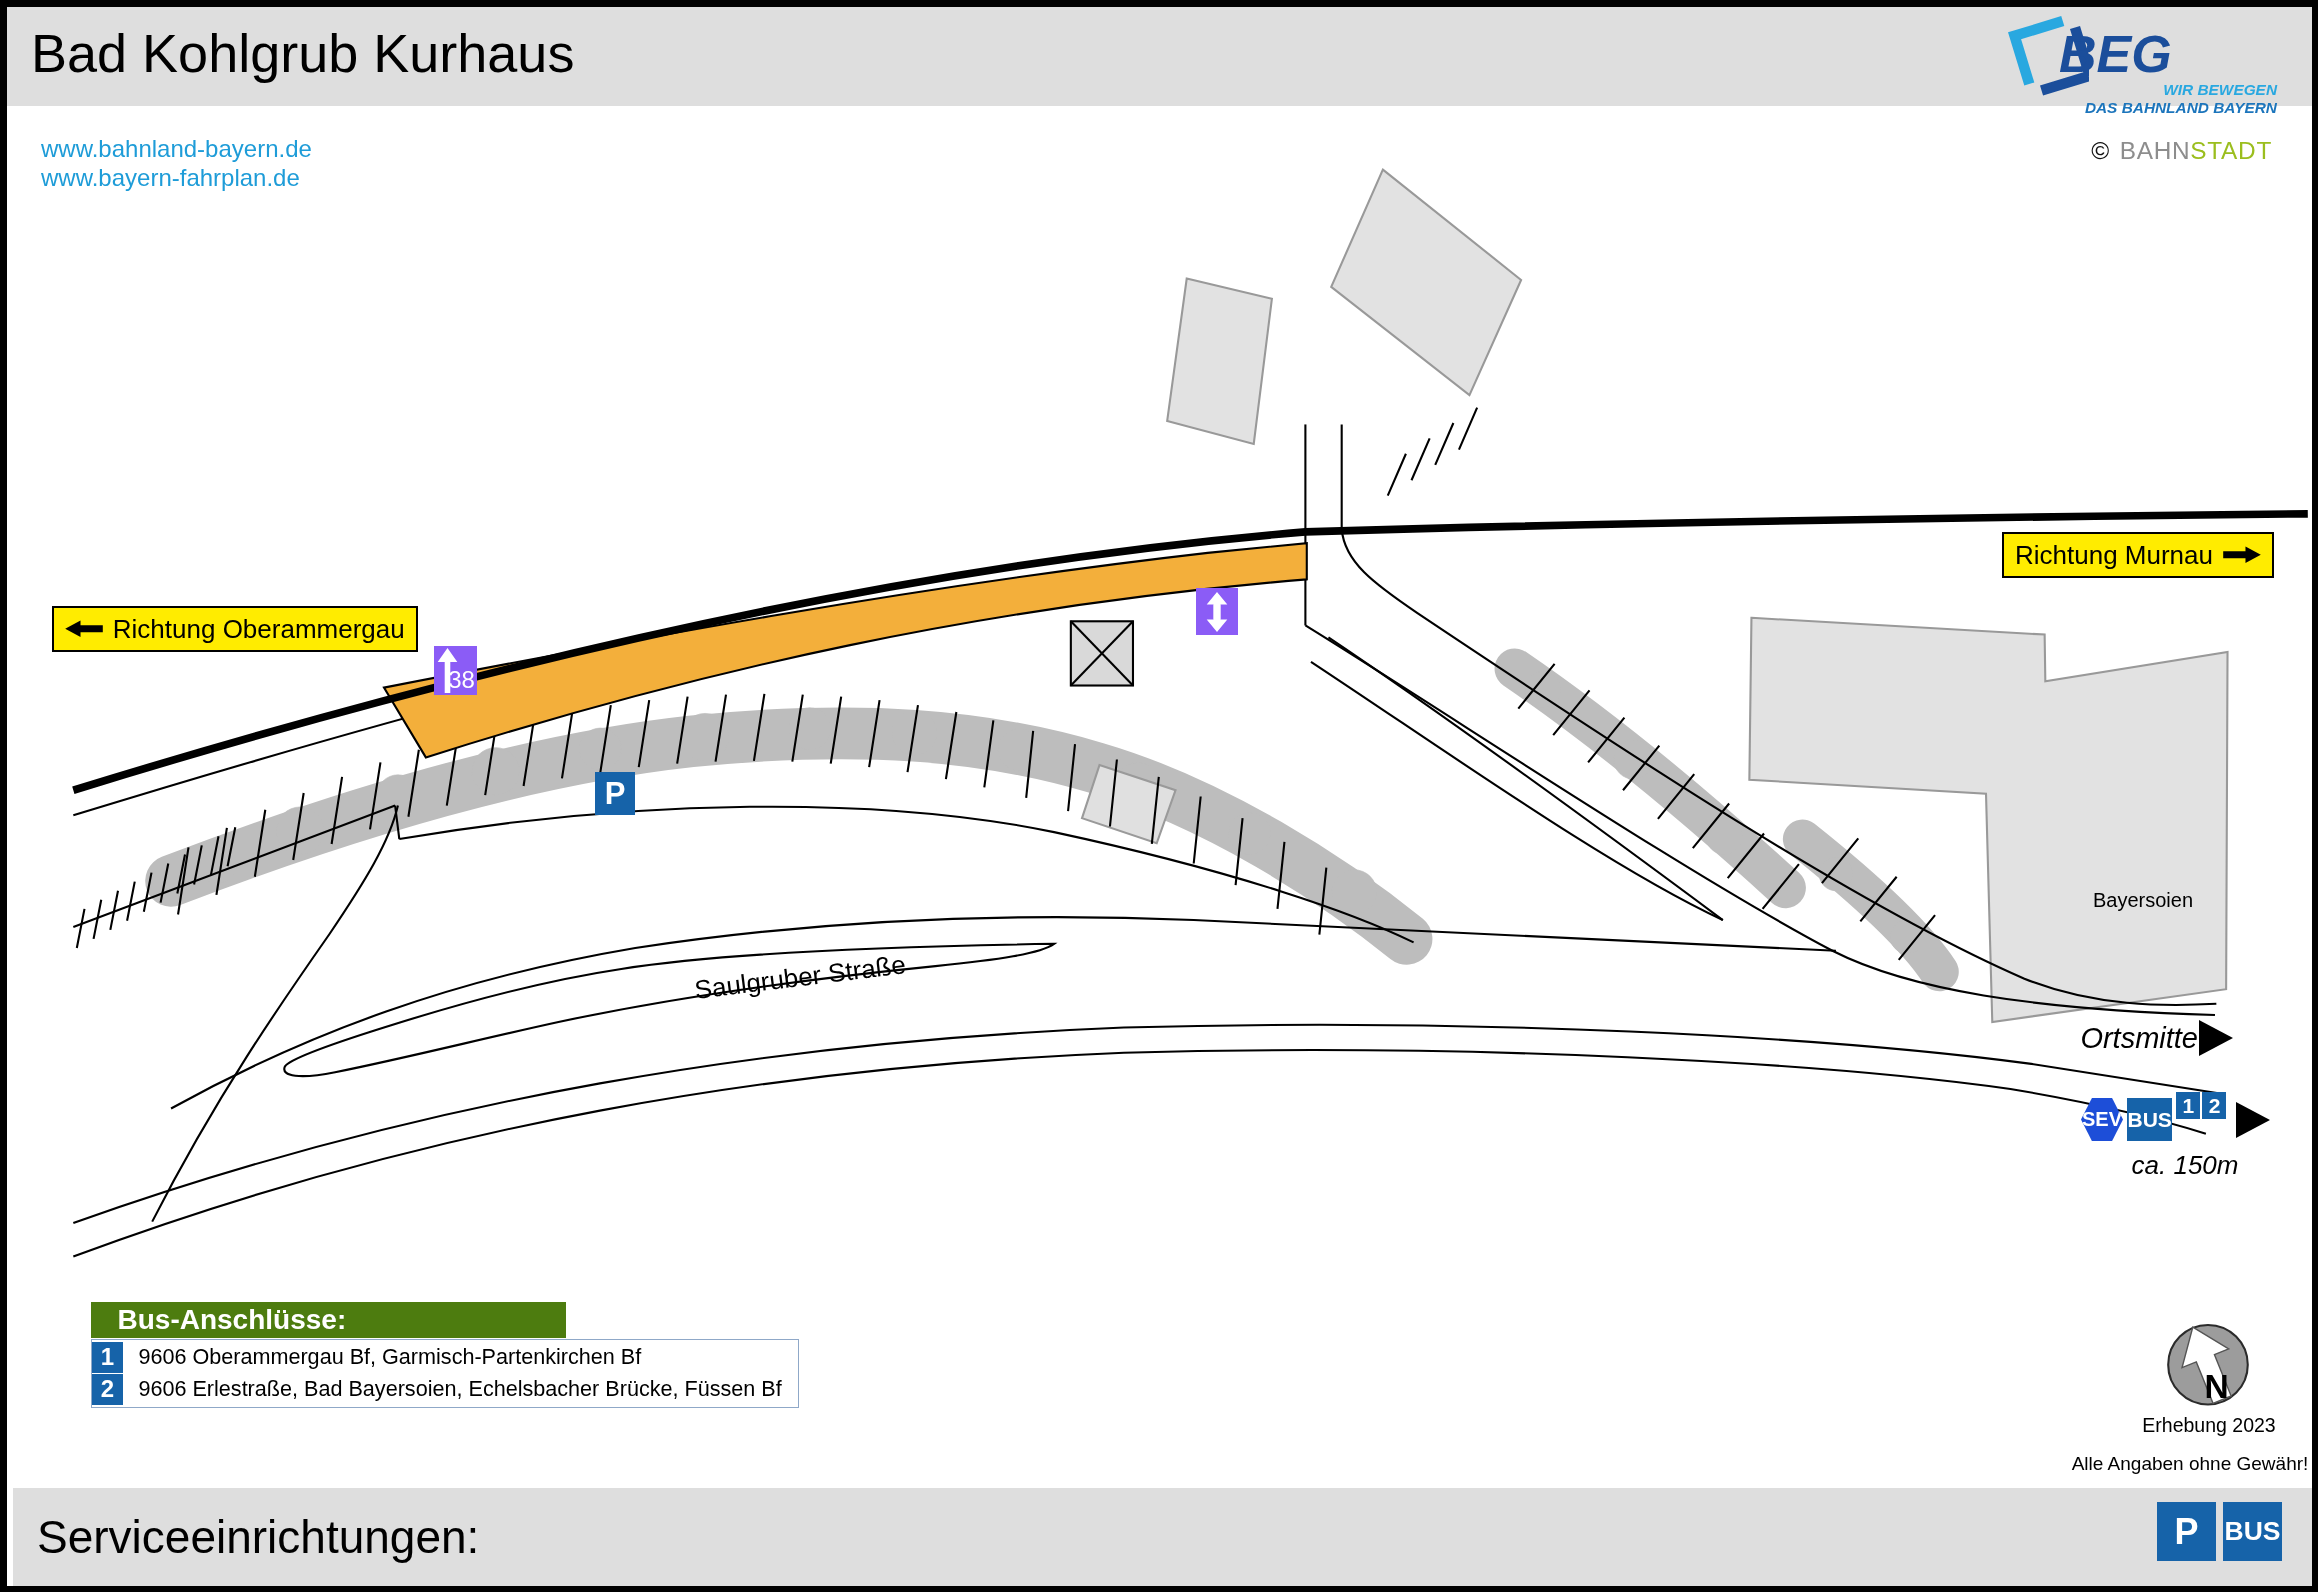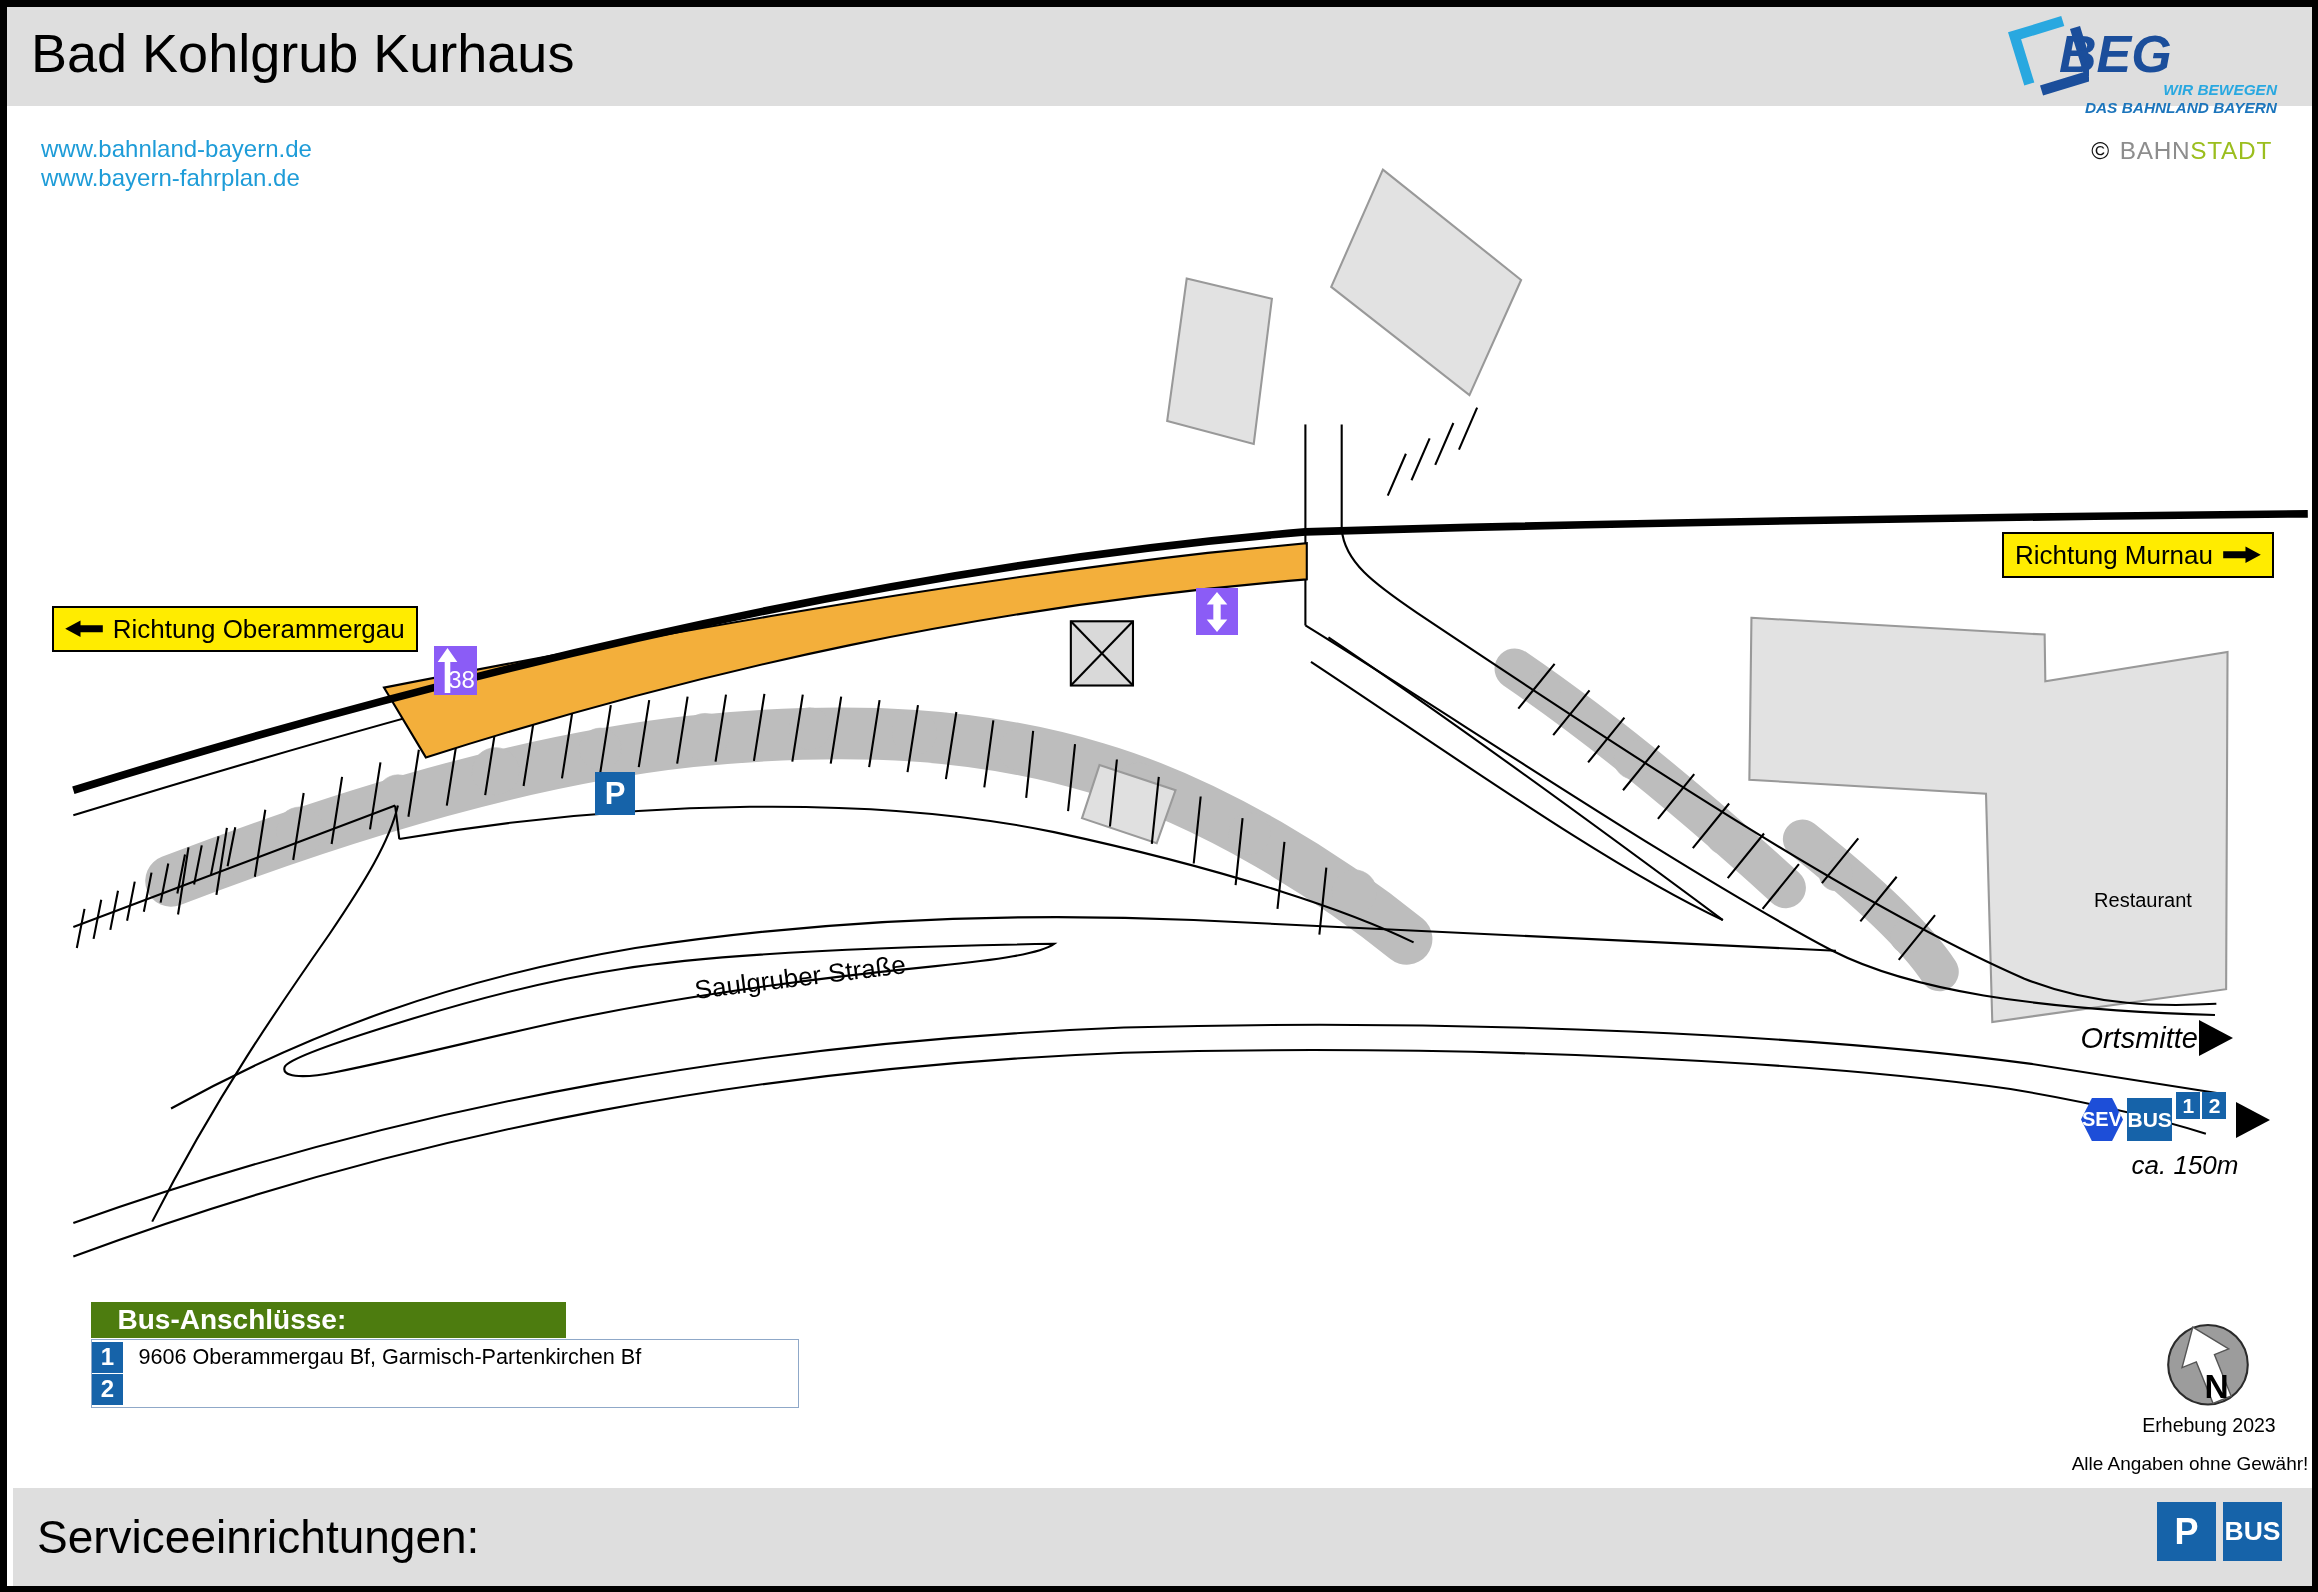--- a/index.html
+++ b/index.html
@@ -164,21 +164,21 @@
       <polygon points="16,58 31,40 21,40 21,18 11,18 11,40 1,40" fill="#fff"></polygon>
     </svg>
   </div>
 
   <div class="abs blueicon" style="left:588px;top:765px;width:40px;height:43px;font-size:31px;">
     <span>P</span>
   </div>
 
   <div class="abs" style="left:687px;top:955px;font-size:26px;transform:rotate(-7deg);white-space:nowrap;">Saulgruber Straße</div>
 
-  <div class="abs" style="left:2059px;top:882px;width:154px;text-align:center;font-size:20px;">Restaurant</div>
+  <div class="abs" style="left:2059px;top:882px;width:154px;text-align:center;font-size:20px;">Bayersoien</div>
 
   <div class="abs" style="left:1982px;top:1013px;display:flex;align-items:center;gap:1px;">
     <span class="it" style="font-size:29px;display:inline-block;width:209px;text-align:right;">Ortsmitte</span>
     <span class="tri-right"></span>
   </div>
 
   <div class="abs" style="left:2074px;top:1091px;display:flex;align-items:flex-start;gap:4.2px;">
     <div class="blueicon hex" style="width:42px;height:43px;background:#1d4ed8;font-size:20px;">
       <span>SEV</span>
     </div>
@@ -200,20 +200,21 @@
   <div class="abs" id="legend-head">
     <span>Bus-Anschlüsse:</span>
   </div>
   <div class="abs" id="legend-body">
     <div class="legrow">
       <div class="legbadge">1</div>
       <div class="legtext">9606 Oberammergau Bf, Garmisch-Partenkirchen Bf</div>
     </div>
     <div class="legrow">
       <div class="legbadge">2</div>
+      <div class="legtext">9606 Erlestraße, Bad Bayersoien, Echelsbacher Brücke, Füssen Bf</div>
     </div>
   </div>
 
   <div class="abs" style="left:2087px;top:1407px;width:230px;text-align:center;font-size:19.5px;">Erhebung 2023</div>
   <div class="abs" style="left:2059px;top:1446px;width:248px;text-align:center;font-size:19px;">Alle Angaben ohne Gewähr!</div>
 
   <div class="abs bar" id="footer">
     <span id="footer-label">Serviceeinrichtungen:</span>
     <div class="abs blueicon" style="left:2144px;top:14px;width:59px;height:59px;font-size:36px;">
       <span>P</span>

